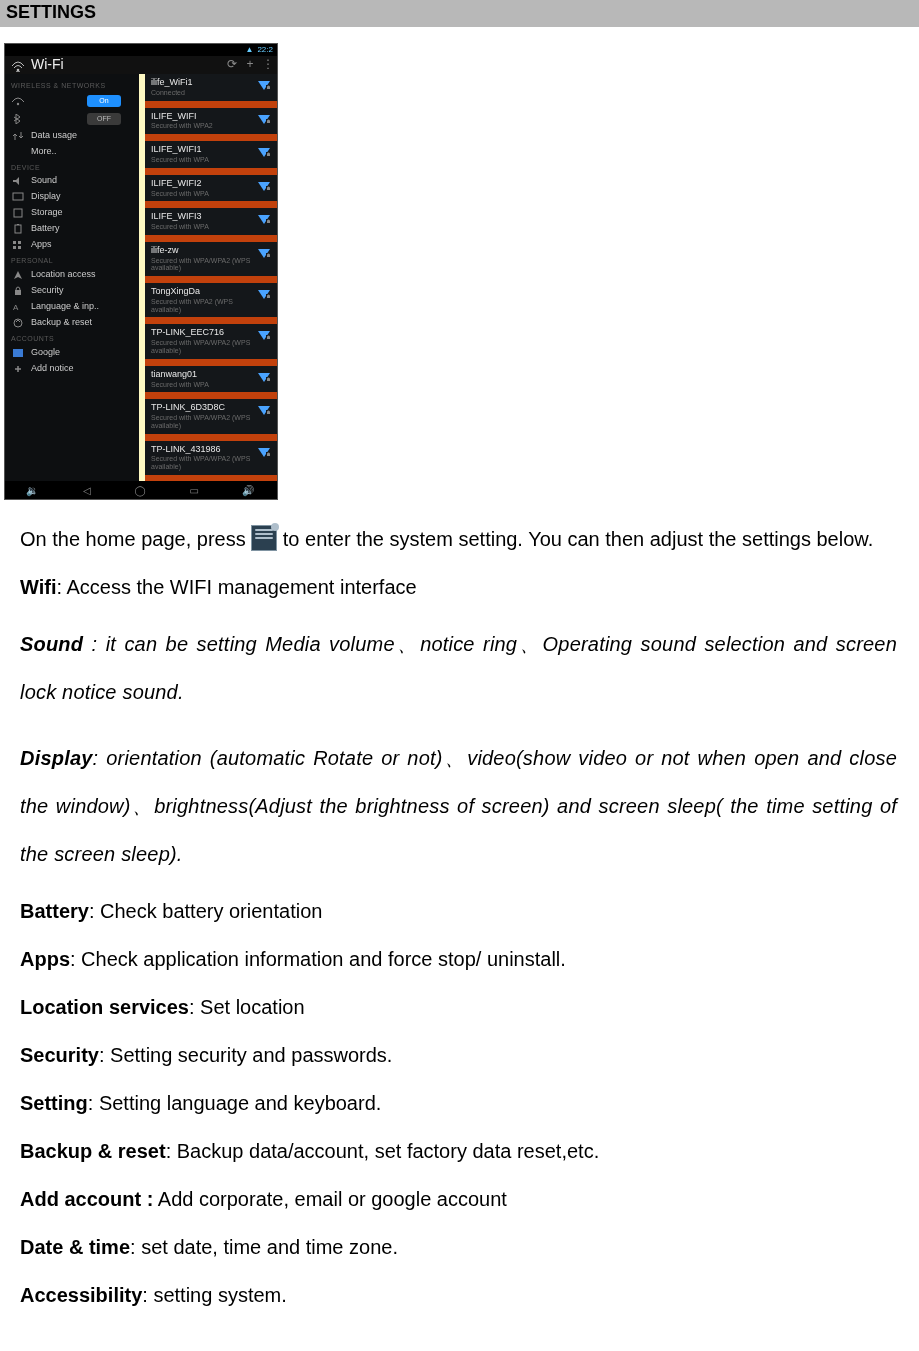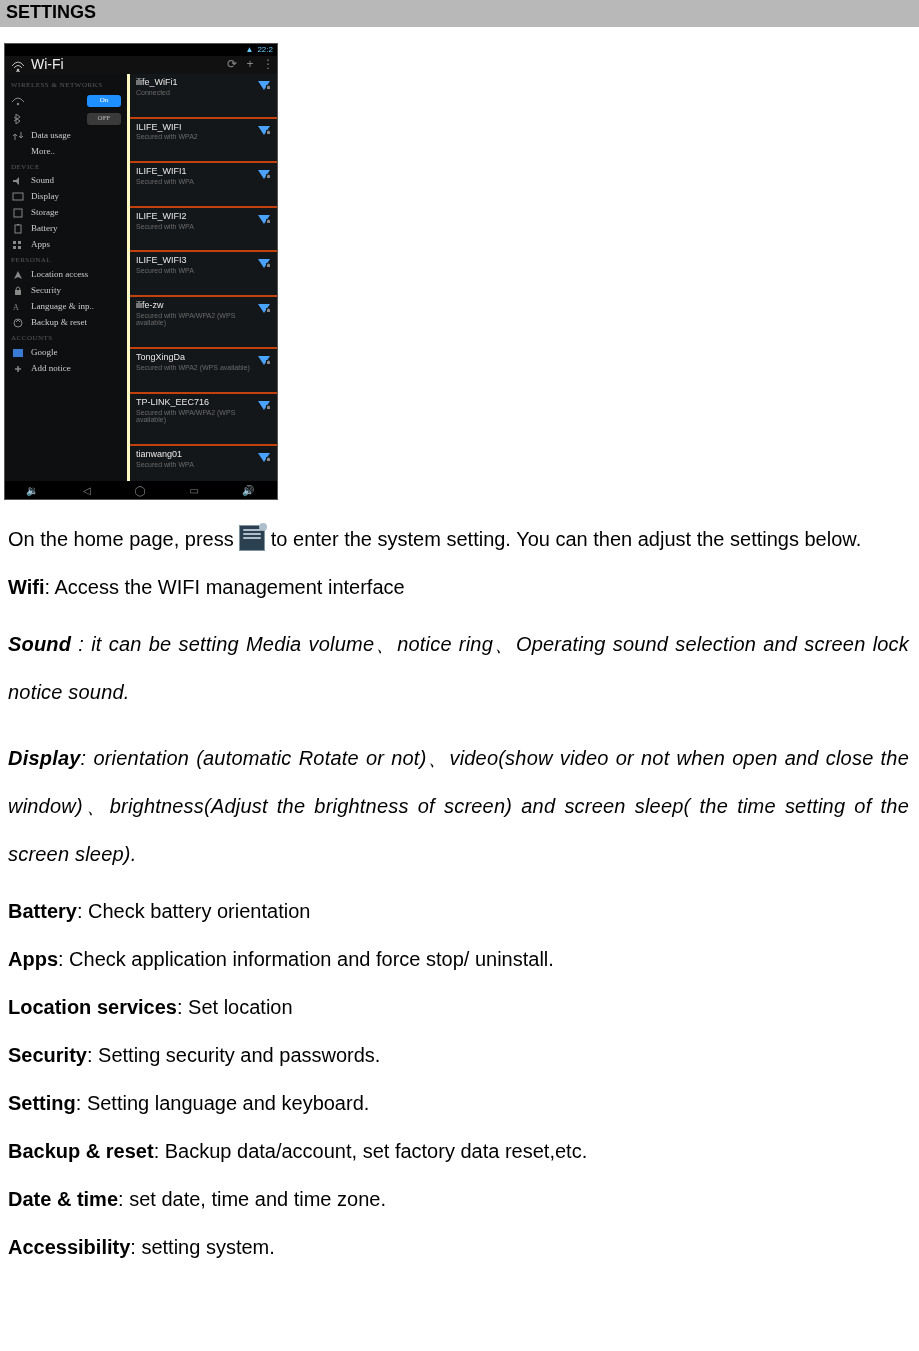--- a/index.html
+++ b/index.html
@@ -55,59 +55,58 @@
     position:relative;
   }
   .action .wifi-txt { margin-left:6px; color:#eee; font-size:14px; }
   .action .refresh,
   .action .plus { margin-left:auto; color:#888; font-size:12px; width:18px;text-align:center;}
   .action .plus  { margin-left:0; }
   .cols { position:absolute; top:30px; bottom:18px; left:0; right:0; display:flex; }
   .left {
     width: 122px;
     background:#0d0f11;
-    border-right:3px solid #fef9c3;
-    padding:4px 0 0 0;
+    border-right:6px solid #fef9c3;
+    padding:4px 12px 0 0;
     font-size:9px;
-    font-family:Liberation Serif, serif;
   }
   .right { flex:1; background:#14171a; overflow:hidden; }
   .cat { color:#5a5a5a; font-size:7px; letter-spacing:0.5px; padding:4px 6px 2px 6px; }
   .row { display:flex; align-items:center; padding:3px 6px; gap:6px; color:#ccc;}
   .row .ic { width:14px; height:10px; flex:none; }
   .row .lbl { white-space:nowrap; }
   .toggle-on, .toggle-off {
     width:34px; height:12px; border-radius:3px; margin-left:auto;
     display:flex; align-items:center; justify-content:center;
     font-size:7px; color:#fff;
   }
   .toggle-on  { background:#1e90ff; }
   .toggle-off { background:#3a3a3a; color:#bbb; }
   .net {
-    border-bottom:2px solid #c2410c; padding:4px 6px 20px 6px;
+    border-bottom:7px solid #c2410c; padding:4px 6px 4px 6px;
     display:flex; align-items:flex-start;justify-content:center;
   }
   .net .txts { flex:1; }
   .net .n1 { color:#e8e8e8; font-size:9px; }
   .net .n2 { color:#6a6a6a; font-size:7px; margin-top:1px;}
   .net .sig { width:14px; flex:none; margin-top:1px; }
   .sig svg { display:block; }
   .navbar {
     position:absolute; bottom:0; left:0; right:0; height:18px;
     background:#000; display:flex; align-items:center; justify-content:space-around;
     color:#888; font-size:10px;
   }
 
   
   .body-text {
     padding: 0 6px 40px 4px;
     font-size: 20px;
     line-height: 1.5;
   }
-  .p { margin: 18px 4px; }
+  .p { margin: 18px 16px; }
   .p.justify { text-align: justify; font-style: italic; }
   .p.wide2 { line-height: 2.4; letter-spacing: 0.2px;}
   .inline-icon {
     display:inline-block; width:24px; height:24px; vertical-align:-5px;
     background:#2b4050;
     border:1px solid #8094a2;
     position:relative;
   }
   .inline-icon .inner {
     position:absolute;
@@ -445,17 +444,18 @@
     <div id="items">
         <div class="p"><b>Wifi</b><span>: Access the WIFI management interface</span></div>
         <div class="p justify wide2"><b>Sound </b><span>: it can be setting Media volume、notice ring、Operating sound selection and screen lock notice sound.</span></div>
         <div class="p justify wide2"><b>Display</b><span>: orientation (automatic Rotate or not)、video(show video or not when open and close the window)、brightness(Adjust the brightness of screen) and screen sleep( the time setting of the screen sleep).</span></div>
         <div class="p"><b>Battery</b><span>: Check battery orientation</span></div>
         <div class="p"><b>Apps</b><span>: Check application information and force stop/ uninstall.</span></div>
         <div class="p"><b>Location services</b><span>: Set location</span></div>
         <div class="p"><b>Security</b><span>: Setting security and passwords.</span></div>
         <div class="p"><b>Setting</b><span>: Setting language and keyboard.</span></div>
         <div class="p"><b>Backup &amp; reset</b><span>: Backup data/account, set factory data reset,etc.</span></div>
+        <div class="p"><b>Add account :</b><span> Add corporate, email or google account</span></div>
         <div class="p"><b>Date &amp; time</b><span>: set date, time and time zone.</span></div>
         <div class="p"><b>Accessibility</b><span>: setting system.</span></div>
       </div>
   </div>
 </div>
 
 </body></html>

